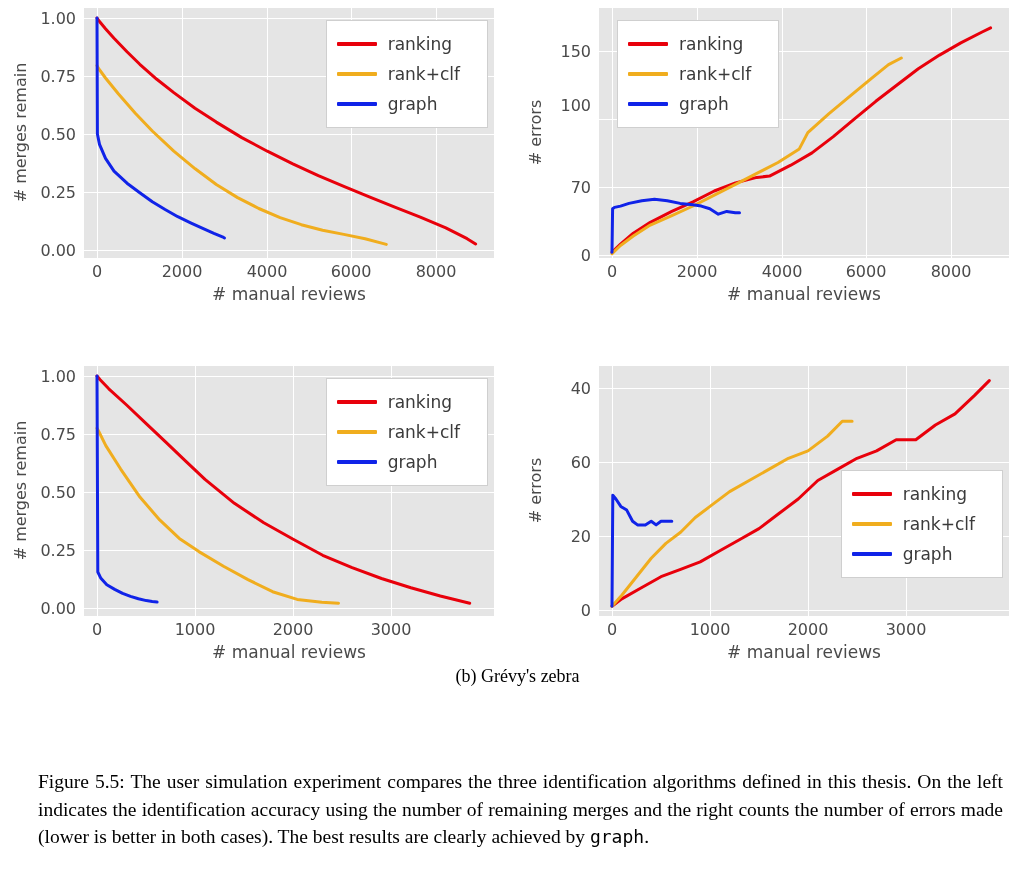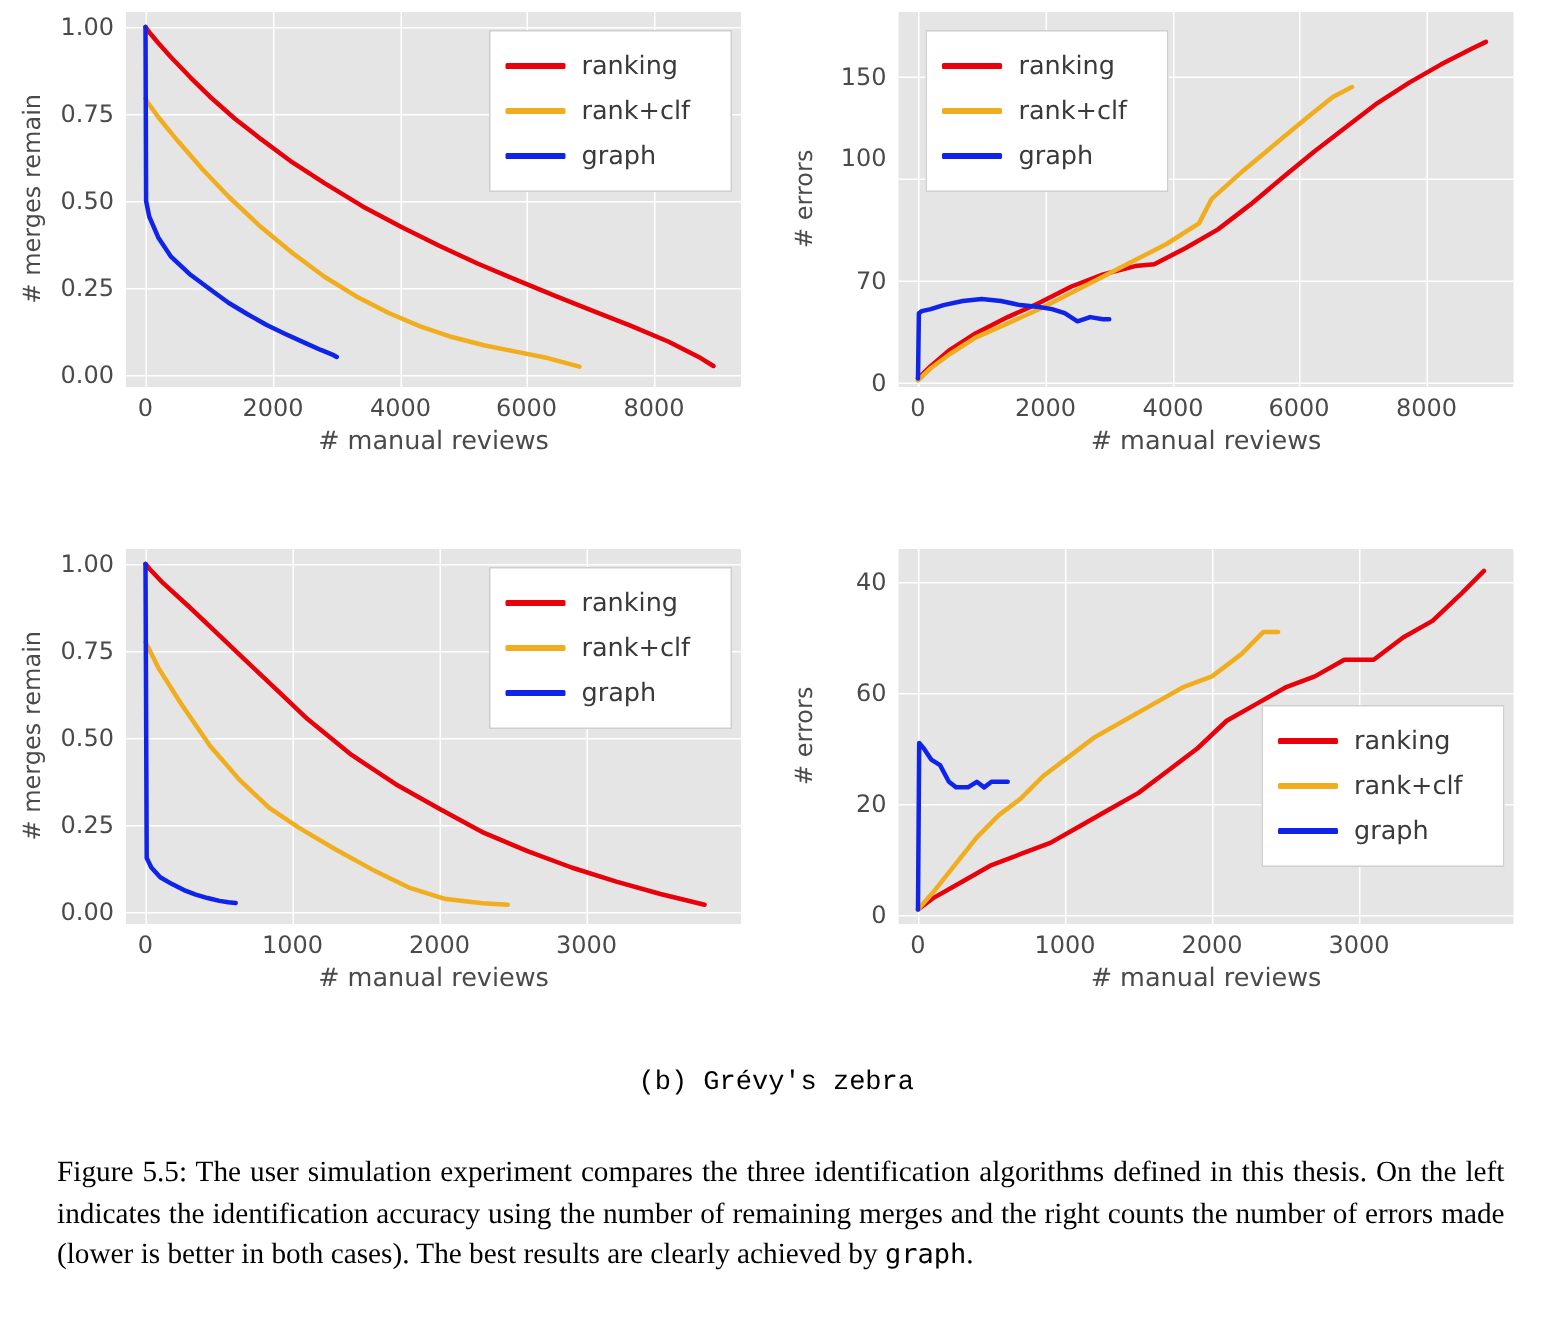--- a/index.html
+++ b/index.html
@@ -62,21 +62,21 @@
     line-height:1.0;
   }
   .legend .row{display:flex;align-items:center;height:30px;}
   .legend .swatch{width:40px;height:3.5px;margin-right:11px;border-radius:1px;}
 
   .subcap{
     position:absolute;width:1035px;text-align:center;
     font-size:18px;font-family:"Liberation Serif", serif;
   }
   #cap-a{top:339px;}
-  #cap-b{top:712px;font-family:Liberation Mono, monospace;}
+  #cap-b{top:666px;}
 
   .figcaption{
     position:absolute;left:38px;top:768px;width:965px;
     font-size:19.5px;line-height:1.42;text-align:justify;
     font-family:"Liberation Serif", serif;
   }
   .figcaption .lbl{white-space:nowrap;margin-top:24px;}
   .mono{font-family:"DejaVu Sans Mono", monospace;font-size:18px;}
 </style>
 </head>

